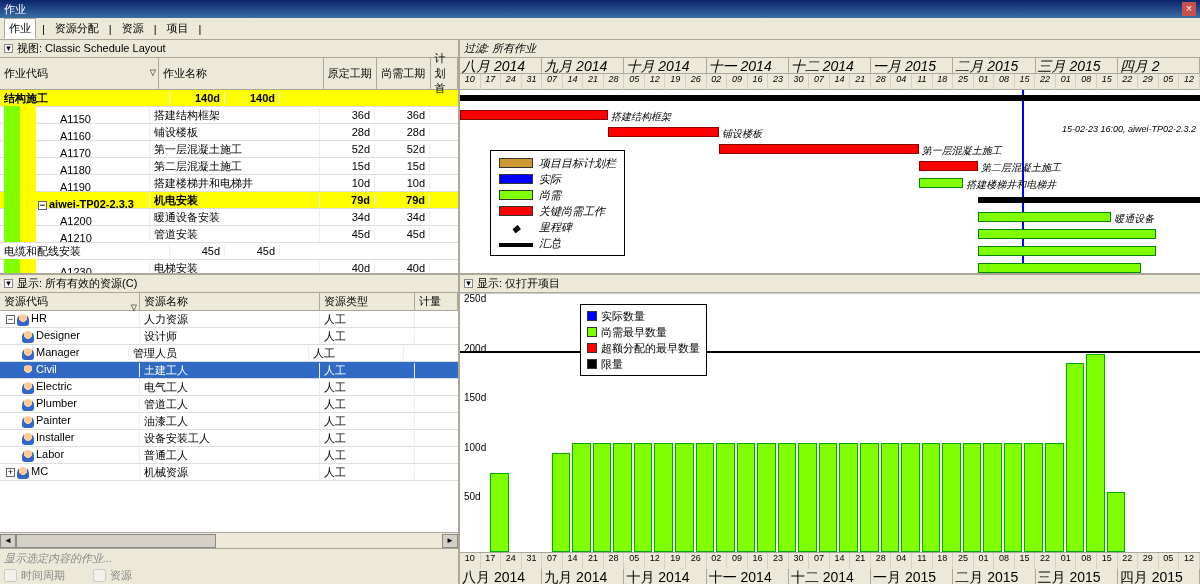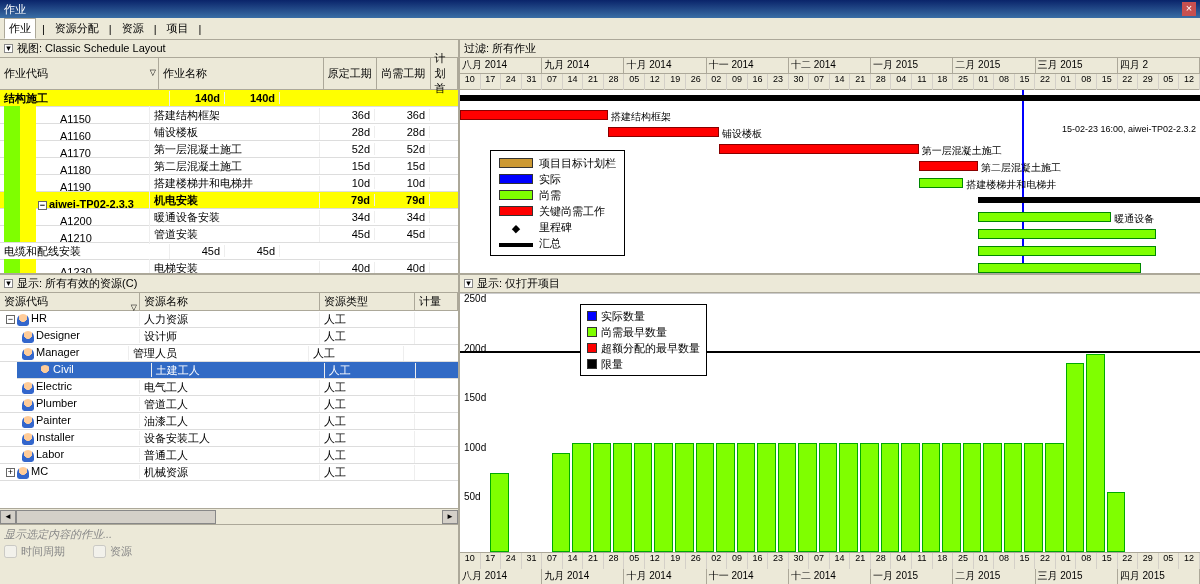--- a/index.html
+++ b/index.html
@@ -19,44 +19,44 @@
 .th { border-right: 1px solid #aca899; padding: 2px 4px; display: flex; align-items: center; position: relative; }
 .th .sort { position: absolute; right: 2px; top: 10px; font-size: 8px; }
 .table-body { flex: 1; overflow-y: auto; background: #fff; }
 .tr { display: flex; height: 17px; border-bottom: 1px solid #ddd; align-items: center; }
 .tr.summary { background: #ffff00; font-weight: bold; }
 .td { border-right: 1px solid #eee; padding: 0 4px; overflow: hidden; white-space: nowrap; }
 .indent-bar { width: 16px; height: 17px; display: inline-block; }
 .bar-g { background: #7fff00; }
 .bar-y { background: #ffff00; }
 .expand-box { display: inline-block; width: 9px; height: 9px; border: 1px solid #666; text-align: center; line-height: 7px; font-size: 9px; margin: 0 2px; background: #fff; }
-.gantt-wrap { height: 235px; display: flex; flex-direction: column; border-bottom: 2px solid #aca899; background: #fff; position: relative; }
+.gantt-wrap { height: 235px; display: flex; flex-direction: column; border-bottom: 2px solid #aca899; background: #fff; position: relative; font-style: italic; }
 .gantt-timeline { height: 32px; border-bottom: 1px solid #aca899; background: #ece9d8; position: relative; }
 .gantt-months { display: flex; height: 16px; border-bottom: 1px solid #aca899; }
-.gantt-month { border-right: 1px solid #aca899; padding: 0 2px; font-size: 10px; white-space: nowrap; overflow: hidden; }
+.gantt-month { border-right: 1px solid #aca899; padding: 0 2px; font-size: 14px; white-space: nowrap; overflow: hidden; }
 .gantt-days { display: flex; height: 16px; }
 .gantt-day { border-right: 1px solid #d4d0c8; font-size: 9px; text-align: center; overflow: hidden; }
 .gantt-body { flex: 1; position: relative; overflow: hidden; }
 .gantt-row { height: 17px; position: relative; }
 .gantt-bar { position: absolute; height: 10px; top: 3px; }
 .bar-red { background: #ff0000; border: 1px solid #800; }
 .bar-green { background: #7fff00; border: 1px solid #080; }
 .bar-summary { background: #000; height: 6px; top: 5px; }
 .bar-label { position: absolute; font-size: 10px; white-space: nowrap; left: 100%; margin-left: 4px; top: -1px; }
 .legend-box { position: absolute; background: #fff; border: 1px solid #000; padding: 4px 8px; z-index: 10; left: 30px; top: 60px; }
 .legend-row { display: flex; align-items: center; height: 16px; }
 .legend-swatch { width: 34px; height: 10px; margin-right: 6px; }
 .resource-wrap { flex: 1; display: flex; flex-direction: column; }
 .resource-body { flex: 1; overflow-y: auto; background: #fff; }
-.tr.selected { background: #316ac5; color: #fff; margin-left: 17px; }
+.tr.selected { background: #316ac5; color: #fff; }
 .person-icon { display: inline-block; width: 12px; height: 12px; background: radial-gradient(circle at 50% 30%, #fc9 40%, #36c 42%); border-radius: 50% 50% 20% 20%; margin-right: 2px; vertical-align: middle; }
 .histogram-wrap { flex: 1; display: flex; flex-direction: column; background: #fff; position: relative; }
 .histogram-chart { flex: 1; position: relative; border-top: 1px solid #ccc; }
 .histo-timeline { height: 32px; background: #ece9d8; border-top: 1px solid #aca899; }
-.bottom-panel { height: 60px; background: #ece9d8; border-top: 1px solid #aca899; padding: 2px 4px; }
+.bottom-panel { height: 36px; background: #ece9d8; border-top: 1px solid #aca899; padding: 2px 4px; }
 .status-text { color: #888; font-style: italic; }
 .checkbox-row { display: flex; gap: 28px; margin-top: 2px; }
 .checkbox-item { display: flex; align-items: center; color: #888; }
 .checkbox-item input { margin-right: 4px; }
 .scrollbar-h { height: 16px; background: #ece9d8; border-top: 1px solid #aca899; position: relative; }
 .scrollbar-thumb { position: absolute; height: 14px; top: 1px; background: #d4d0c8; border: 1px solid #888; }
 .scroll-arrow { position: absolute; width: 16px; height: 14px; top: 1px; background: #d4d0c8; border: 1px solid #888; text-align: center; line-height: 12px; font-size: 8px; }
 .yaxis-label { position: absolute; font-size: 10px; right: 100%; margin-right: 2px; }
 .histo-bar { position: absolute; bottom: 0; background: #7fff00; border: 1px solid #0a0; }
 .limit-line { position: absolute; height: 2px; background: #000; left: 0; right: 0; }

